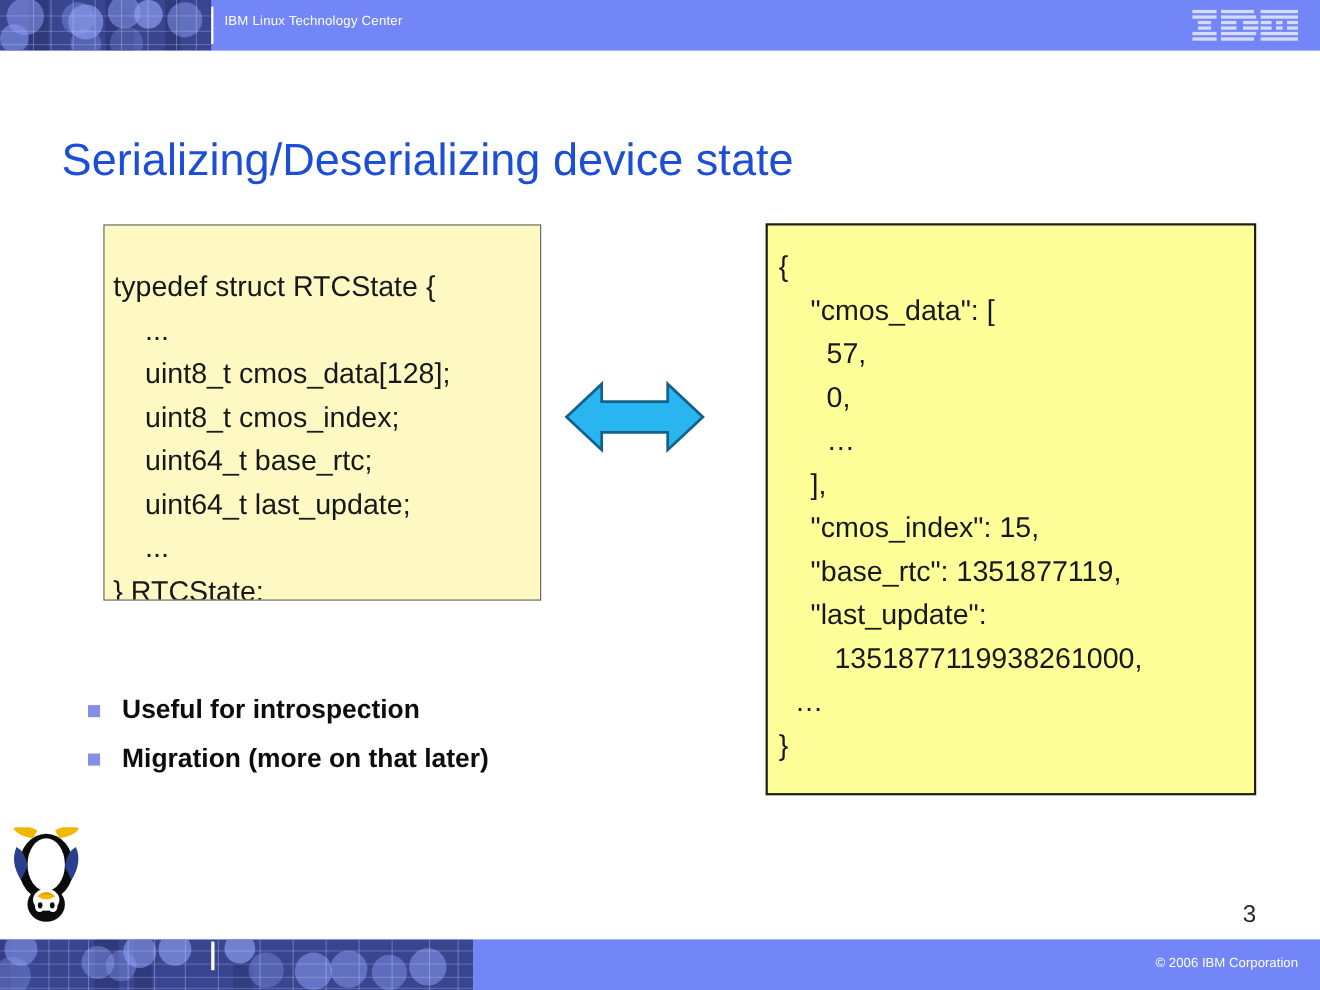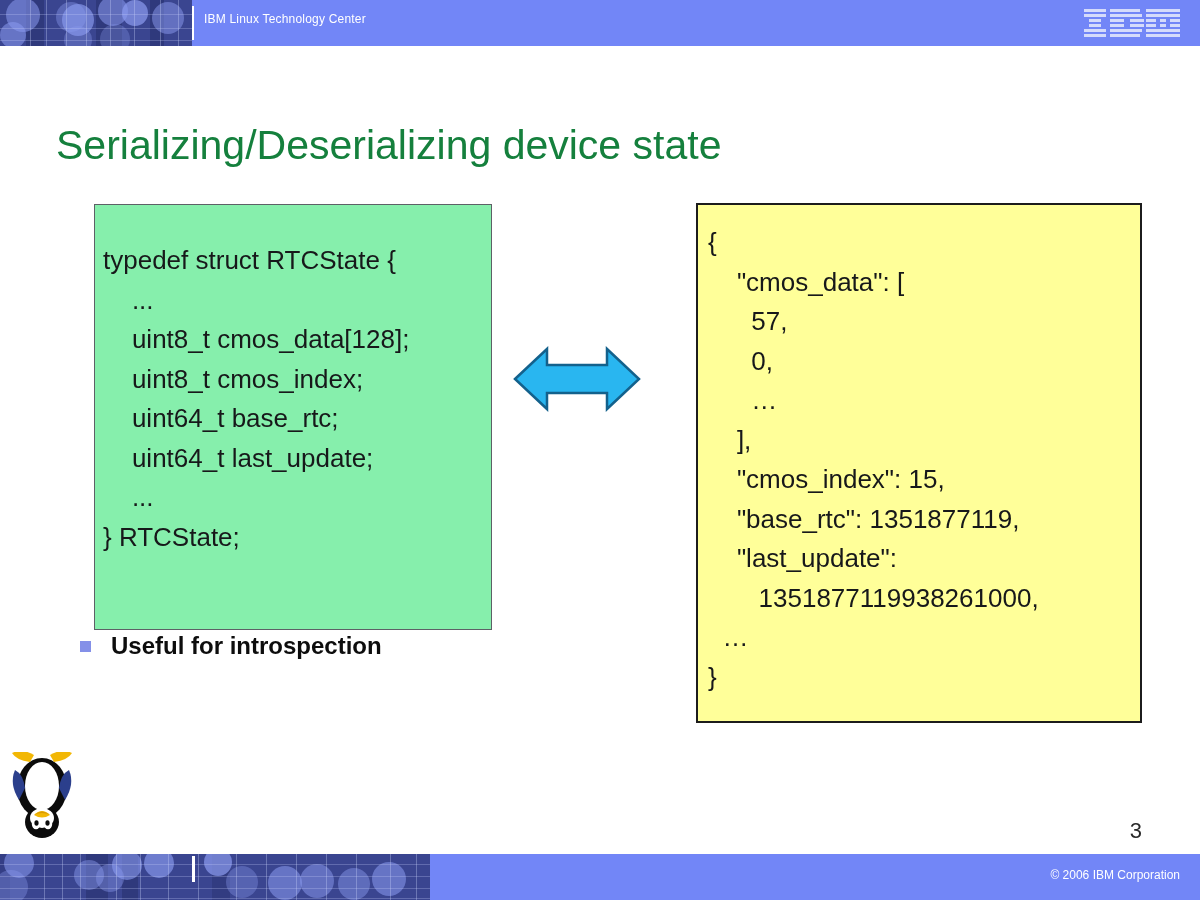--- a/index.html
+++ b/index.html
@@ -79,30 +79,30 @@
     position: absolute;
     right: 18px; top: 7px;
     width: 100px; height: 32px;
   }
 
   
   #slide-title {
     position: absolute;
     left: 56px; top: 122px;
     font-size: 41px;
-    color: #15803d;
+    color: #1d4ed8;
     white-space: nowrap;
   }
 
   
   #struct-box {
     position: absolute;
     left: 94px; top: 204px;
-    width: 398px; height: 426px;
-    background: #86efac;
+    width: 398px; height: 342px;
+    background: #fef9c3;
     border: 1px solid #5d6066;
     box-sizing: border-box;
     overflow: hidden;
   }
   #struct-code {
     position: absolute;
     left: 8px; top: 36px;
     width: 420px;
     font-size: 26px;
     line-height: 39.5px;
@@ -297,20 +297,24 @@
     "last_update":
        1351877119938261000,
   …
 }</div>
 </div>
 
 <div id="bullet-list">
   <div class="bullet-row">
     <span class="bullet-marker"></span>
     <span class="bullet-text">Useful for introspection</span>
+  </div>
+  <div class="bullet-row">
+    <span class="bullet-marker"></span>
+    <span class="bullet-text">Migration (more on that later)</span>
   </div>
 </div>
 
 <svg id="tux-mascot" viewBox="0 0 72 94" aria-hidden="true">
   <g transform="rotate(180 36 47)">
 
     <ellipse cx="36" cy="58" rx="25" ry="30" fill="#0b0b0b"></ellipse>
 
     <ellipse cx="36" cy="24" rx="17" ry="16" fill="#0b0b0b"></ellipse>
 

